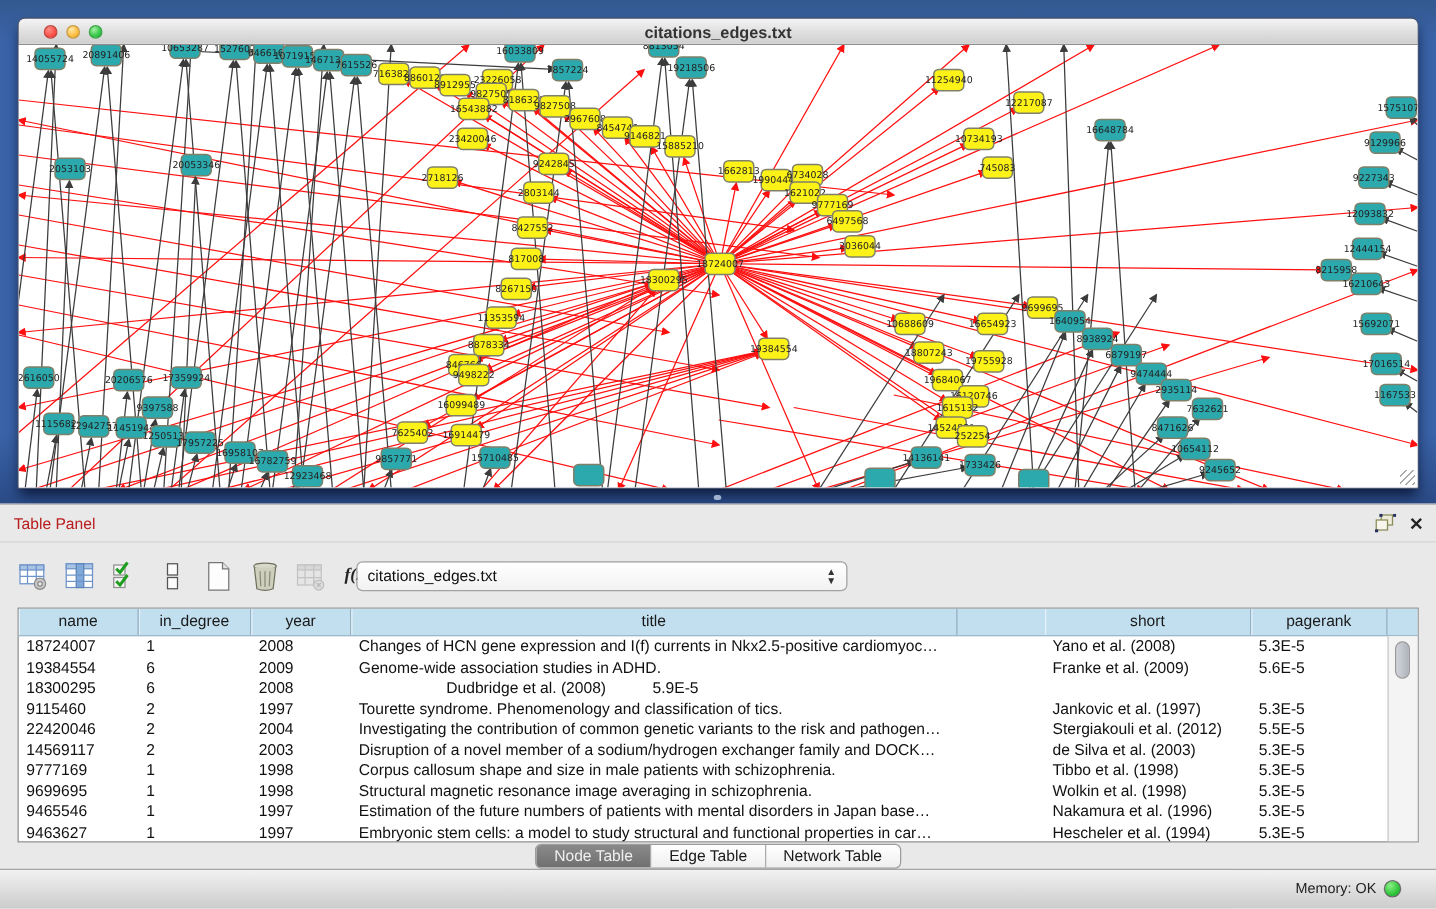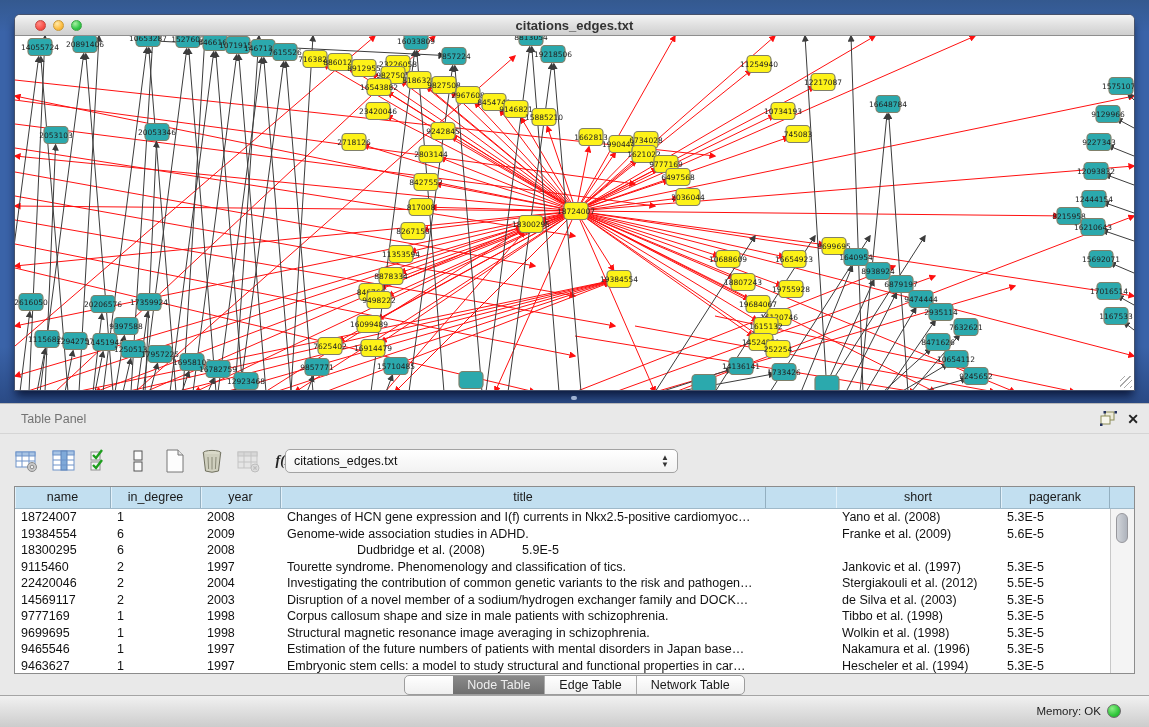--- a/index.html
+++ b/index.html
@@ -26,21 +26,21 @@
   .light.green { background:radial-gradient(circle at 35% 30%,#A6EFA2,#33C748 60%,#27A338); border:1px solid #3DA546;}
   .net-canvas { position:relative; width:1119px; height:354px; background:#fff; overflow:hidden; }
   .net-canvas svg { display:block; }
   .resize-grip { position:absolute; right:2px; bottom:2px; width:12px; height:12px;
     background:repeating-linear-gradient(135deg,transparent 0 3px,#AAA 3px 4px); }
 
   
   .table-panel { position:absolute; left:0; top:403px; width:1149px; height:292px;
     background:#E9E9E9; border-top:1px solid #B9B9B9; }
   .panel-header { position:relative; height:30px; border-bottom:1px solid #D5D5D5; }
-  .panel-header .ph-title { position:absolute; left:11px; top:8px; font-size:12.5px; color:#737373;margin-left:10px; }
+  .panel-header .ph-title { position:absolute; left:11px; top:8px; font-size:12.5px; color:#b91c1c; }
   .ph-icons { position:absolute; right:10px; top:7px; display:flex; gap:10px; align-items:center; }
   .close-x { font-size:14px; font-weight:bold; color:#222; line-height:14px; cursor:default; }
 
   .toolbar { position:absolute; left:14px; top:42px; height:30px; display:flex; align-items:center; gap:11px; }
   .tbi { width:26px; height:26px; display:flex; align-items:center; justify-content:center; }
   .fx { font-size:14px; font-style:italic; font-weight:bold; color:#222; font-family:"Liberation Serif",serif; }
   .combo { position:absolute; left:285px; top:45px; width:393px; height:24px;
     background:linear-gradient(180deg,#FFFFFF,#F2F2F2); border:1px solid #A3A3A3; border-radius:5px;
     font-size:12.5px; color:#111; display:flex; align-items:center; padding:0 8px; }
   .combo .cval { flex:1; }
@@ -56,21 +56,21 @@
   .grow .gc { font-size:12.5px; color:#111; line-height:16px; padding-left:6px;
     overflow:hidden; white-space:nowrap; }
   .c0{width:96px;} .c1{width:90px;} .c2{width:80px;} .c3{width:485px;} .c4{width:70px;margin-top:24px;} .c5{width:165px;} .c6{width:109px;}
   .vscroll { position:absolute; right:0; top:22px; width:24px; height:164px;
     background:#F4F4F4; border-left:1px solid #C8C8C8; }
   .vthumb { position:absolute; left:5px; top:4px; width:12px; height:30px;
     background:linear-gradient(90deg,#D2D5DA,#AEB3BC); border:1px solid #97979C; border-radius:6px; }
 
   .seg-tabs { position:absolute; left:0; right:0; top:271px; display:flex; justify-content:center; }
   .seg { display:flex; border:1px solid #9D9D9D; border-radius:5px; overflow:hidden;
-    background:linear-gradient(180deg,#FFFFFF,#EFEFEF); height:20px;padding-left:48px; }
+    background:linear-gradient(180deg,#FFFFFF,#EFEFEF); height:20px; }
   .seg .tab { font-size:12.5px; color:#1A1A1A; padding:0 14px; line-height:19px; border-right:1px solid #ABABAB; }
   .seg .tab:last-child { border-right:none; }
   .seg .tab.sel { background:linear-gradient(180deg,#8A8A8A,#6F6F6F); color:#EFEFEF; }
 
   
   .statusbar { position:absolute; left:0; top:695px; width:1149px; height:32px;
     background:linear-gradient(180deg,#F1F1F1,#CCCCCC); border-top:1px solid #A5A5A5; }
   .mem { position:absolute; right:28px; top:8px; font-size:11.5px; color:#222; display:flex; align-items:center; gap:6px;justify-content:center; }
   .memdot { width:14px; height:14px; border-radius:50%;
     background:radial-gradient(circle at 35% 30%,#8BEF86,#2FC63B 60%,#1F9E2D); border:1px solid #6A6A6A; }

